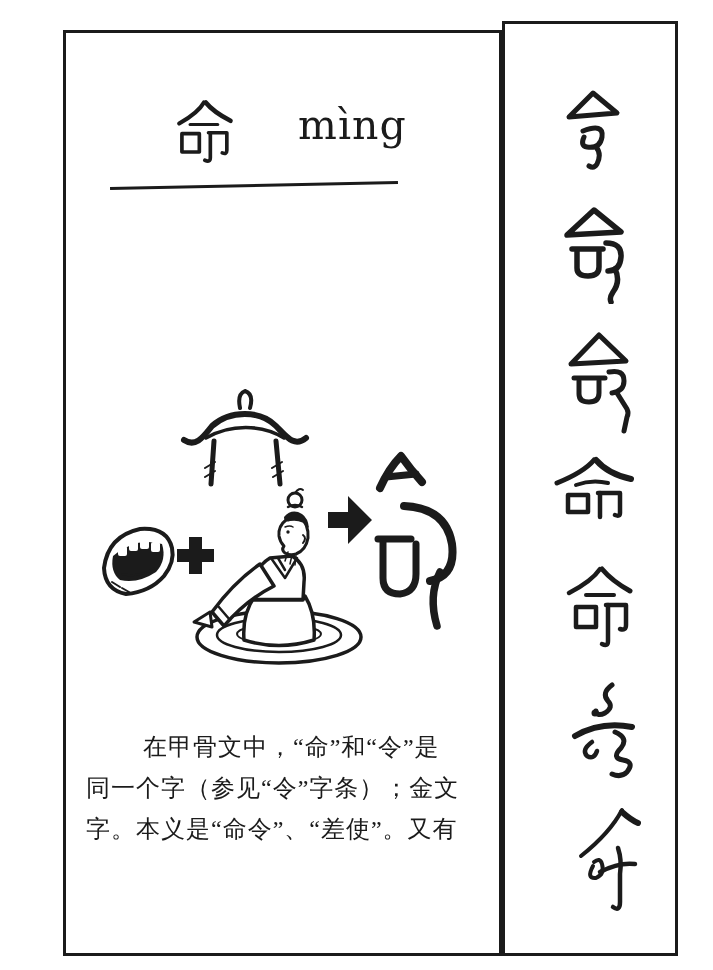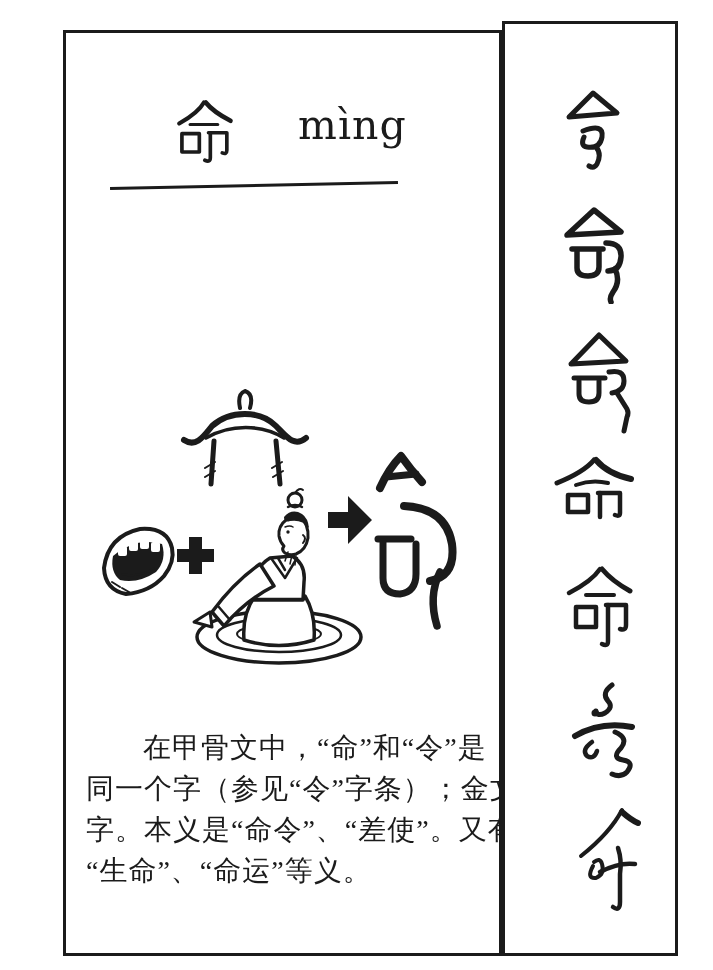--- a/index.html
+++ b/index.html
@@ -16,21 +16,21 @@
     position:absolute;left:232px;top:72px;font-size:41px;line-height:1;
     font-family:"DejaVu Serif",serif;letter-spacing:1px;
   }
   .title-underline{
     position:absolute;left:44px;top:151px;width:288px;height:3px;
     background:#1b1b1b;transform:rotate(-1.2deg);
   }
   .illustration{position:absolute;left:26px;top:351px;width:388px;height:290px;}
   .explanation{
     position:absolute;left:20px;top:694px;width:414px;overflow:hidden;
-    font-size:28px;line-height:41px;letter-spacing:1px;
+    font-size:24px;line-height:41px;letter-spacing:1px;
   }
   .explanation p{margin:0;white-space:nowrap;}
   .explanation p.indent{text-indent:57px;}
   .glyph{position:absolute;}
   svg{display:block;}
   .ink{stroke:#1b1b1b;stroke-linecap:round;stroke-linejoin:round;fill:none;}
   .fill{fill:#1b1b1b;stroke:none;}
   .white{fill:#ffffff;}
 </style>
 </head>
@@ -113,21 +113,20 @@
         <path class="ink" stroke-width="7.5" d="M348,188 Q336,212 345,242"></path>
         <path class="ink" stroke-width="7" d="M286,155 H319"></path>
         <path class="ink" stroke-width="7" d="M291,158 V194 Q291,210 308,210 Q324,208 324,190 V160"></path>
       </g>
     </svg>
 
     <div class="explanation">
       <p class="indent">在甲骨文中，“命”和“令”是</p>
       <p>同一个字（参见“令”字条）；金文</p>
       <p>字。本义是“命令”、“差使”。又有</p>
-      <p>“生命”、“命运”等义。</p>
     </div>
   </div>
 
   <div class="panel script-column">
 
     <svg class="glyph" style="left:55px;top:62px" width="66" height="86" viewBox="0 0 66 86" role="img" aria-label="oracle-bone-script-form">
       <path class="ink" stroke-width="5" d="M9,31 L33,7 L57,27 Z"></path>
       <path class="ink" stroke-width="5" d="M23,45 Q44,37 42,51 Q40,63 27,61 Q20,60 24,51"></path>
       <path class="ink" stroke-width="5" d="M36,61 Q42,68 37,78 Q34,83 29,80"></path>
     </svg>

